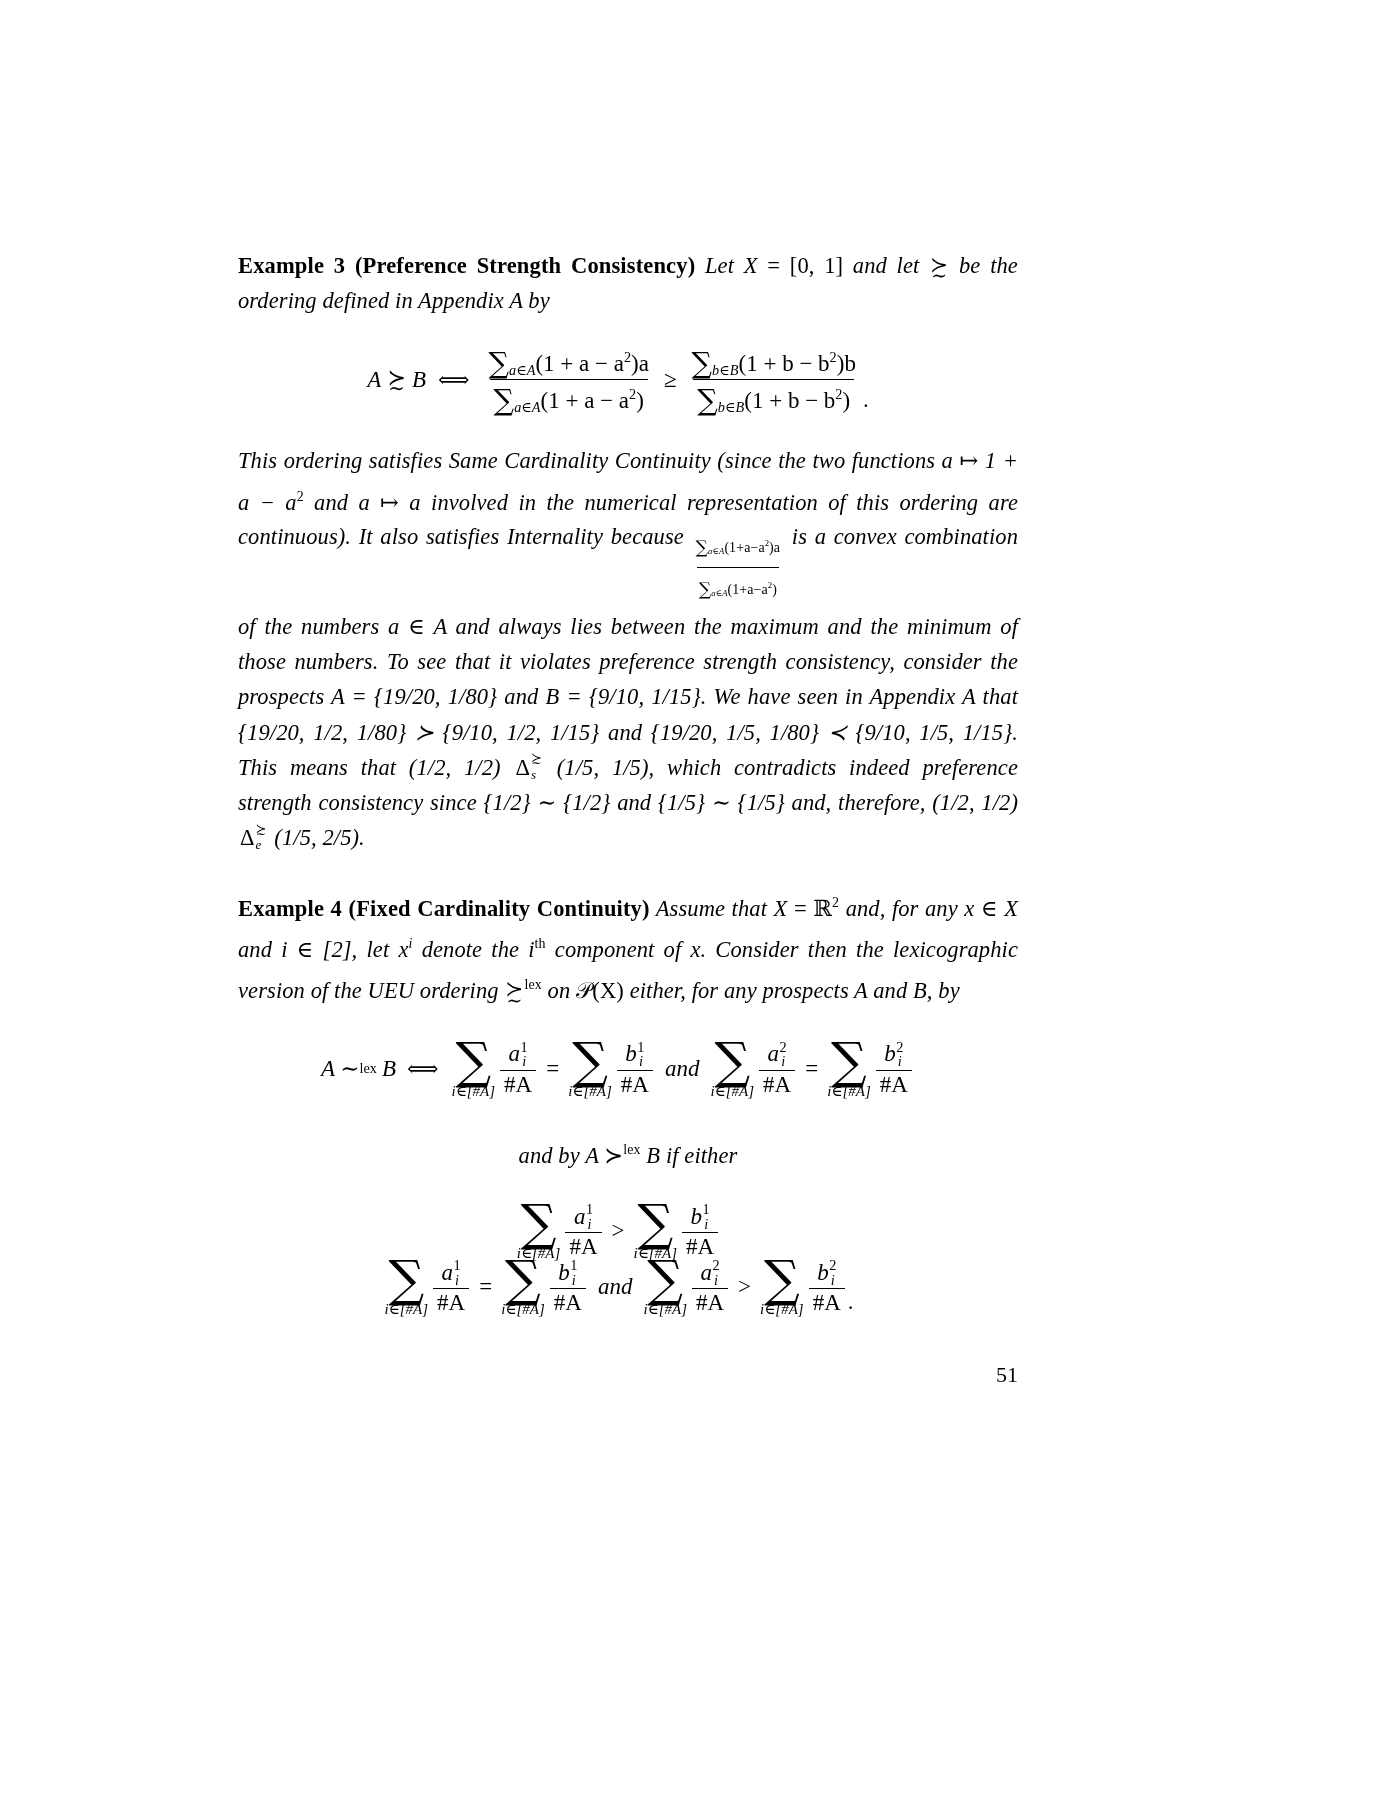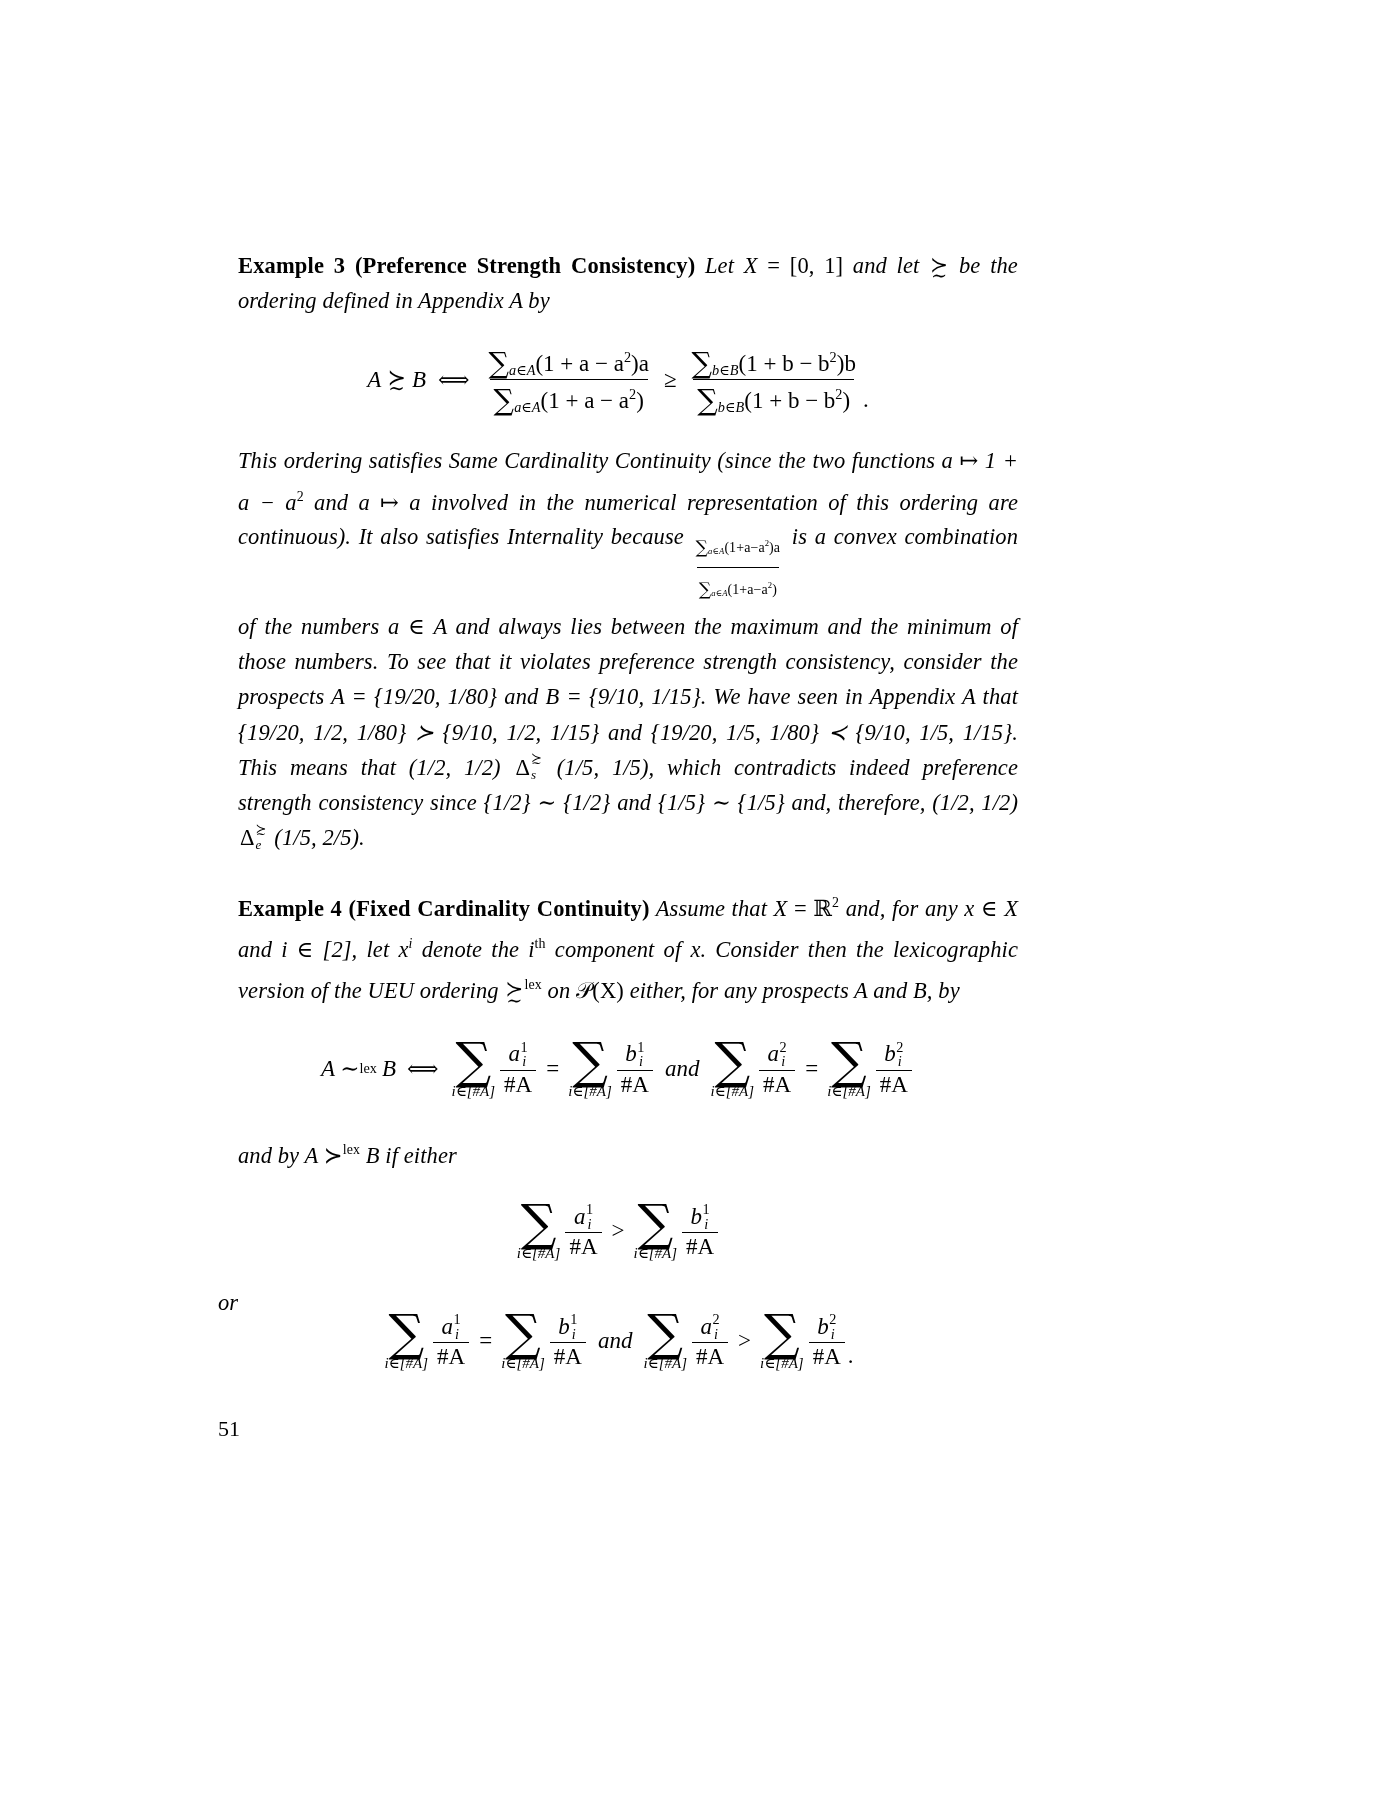--- a/index.html
+++ b/index.html
@@ -172,21 +172,21 @@
   }
   .deltaop .dscripts .dsup {
     display: inline-flex;
     flex-direction: column;
     align-items: center;
     line-height: 0.6;
   }
   .deltaop .dscripts .dsub { font-style: italic; }
 
   .pagenum {
-    text-align: left;
+    text-align: right;
     font-size: 22px;
     font-style: normal;
   }
   .or-label {
     font-style: italic;
     font-size: 22.5px;
   }
   .nowrap { white-space: nowrap; }
 </style>
 </head>
@@ -369,21 +369,21 @@
               <span class="scripts">
                 <span class="sp">2</span>
                 <span class="sb">i</span>
               </span>
             </span></span>
         <span class="den">#A</span>
       </span>
     </span>
   </div>
 
-  <div class="para" style="margin-top:32px; text-align:left;">
+  <div class="para" style="margin-top:32px; text-align:center;">
     <span>and by</span>
     <span class="mathvar">A</span>
     <span class="upr">≻</span><sup class="sm">lex</sup>
     <span class="mathvar">B</span>
     <span>if either</span>
   </div>
 
   <div class="display" style="margin-top:28px; font-size:23px;">
     <span class="eqrow">
       <span class="bigsum">
@@ -411,21 +411,20 @@
               <span class="scripts">
                 <span class="sp">1</span>
                 <span class="sb">i</span>
               </span>
             </span></span>
         <span class="den">#A</span>
       </span>
     </span>
   </div>
 
-  <div class="or-label" style="margin-top:28px; margin-left:0;">or</div>
 
   <div class="display" style="margin-top:-6px; font-size:23px;">
     <span class="eqrow">
       <span class="bigsum">
           <span class="sig">∑</span>
           <span class="lim">i∈[#A]</span>
         </span>
       <span class="frac">
         <span class="num"><span class="ssvar">
               <span>a</span>

